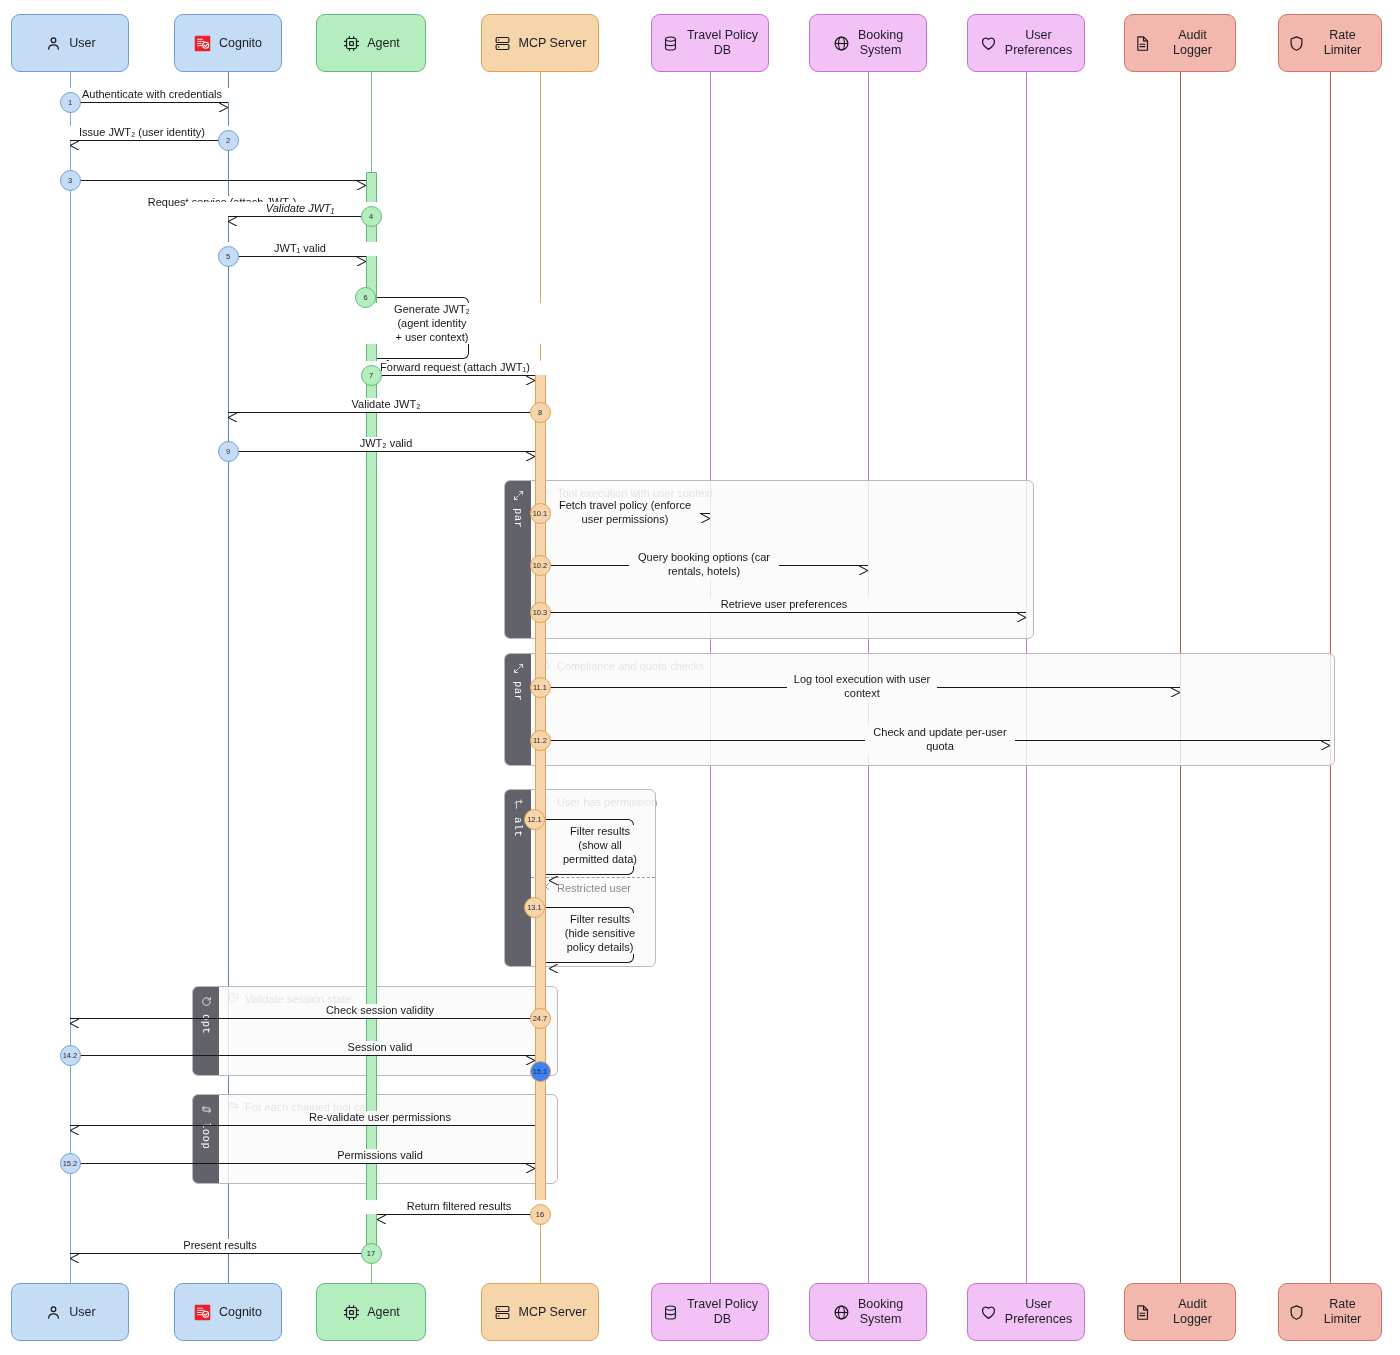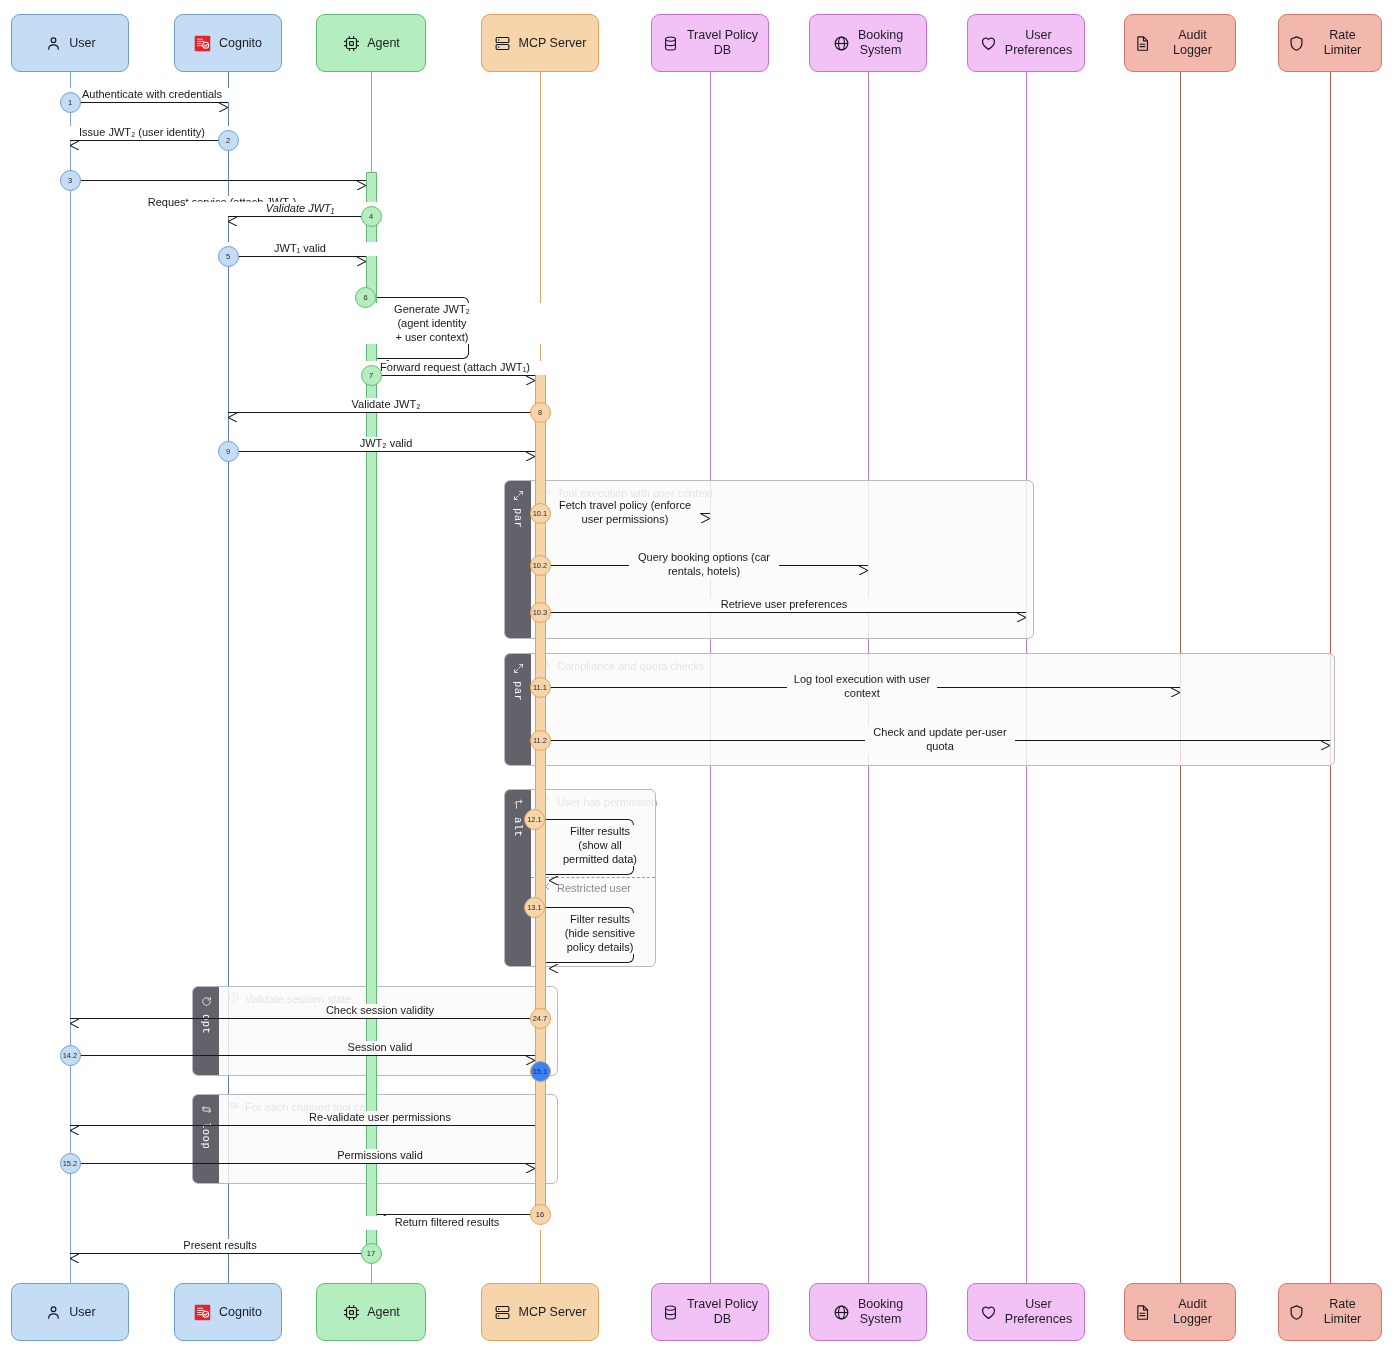--- a/index.html
+++ b/index.html
@@ -374,21 +374,21 @@
       <div class="msg-line" style="left: 70px; top: 1163px; width: 464.5px;"></div>
       <div class="arrowhead" style="left: 525.5px; top: 1158.5px;"><svg width="9" height="9" viewBox="0 0 9 9">
           <path d="M0 0 L9 4.5 L0 9" fill="none" stroke="#17171c" stroke-width="1.1" stroke-linejoin="round"></path>
         </svg></div>
       <div class="msg-label" style="width: 230px; left: 265px; top: 1149px;">Permissions valid</div>
       <div class="seq-num" style="left: 59.5px; top: 1152.5px; background: rgb(197, 220, 245); border: 1px solid rgb(110, 159, 212);">15.2</div>
       <div class="msg-line" style="left: 376.5px; top: 1214px; width: 158px;"></div>
       <div class="arrowhead" style="left: 376.5px; top: 1209.5px;"><svg width="9" height="9" viewBox="0 0 9 9">
           <path d="M9 0 L0 4.5 L9 9" fill="none" stroke="#17171c" stroke-width="1.1" stroke-linejoin="round"></path>
         </svg></div>
-      <div class="msg-label onwhite" style="width: 230px; left: 332px; top: 1200px; margin-top: 16px;">Return filtered results</div>
+      <div class="msg-label onwhite" style="width: 230px; left: 344px; top: 1200px;">Return filtered results</div>
       <div class="seq-num" style="left: 529.5px; top: 1203.5px; background: rgb(246, 213, 171); border: 1px solid rgb(224, 161, 88);">16</div>
       <div class="msg-line" style="left: 70px; top: 1253px; width: 295.5px;"></div>
       <div class="arrowhead" style="left: 70px; top: 1248.5px;"><svg width="9" height="9" viewBox="0 0 9 9">
           <path d="M9 0 L0 4.5 L9 9" fill="none" stroke="#17171c" stroke-width="1.1" stroke-linejoin="round"></path>
         </svg></div>
       <div class="msg-label onwhite" style="width: 230px; left: 105px; top: 1239px;">Present results</div>
       <div class="seq-num" style="left: 360.5px; top: 1242.5px; background: rgb(181, 238, 190); border: 1px solid rgb(98, 184, 119);">17</div>
     </div>
   <div id="layer-participants-top">
       <div class="participant" style="left: 11px; top: 14px; width: 118px; background: rgb(197, 220, 245); border: 1.4px solid rgb(110, 159, 212);">

